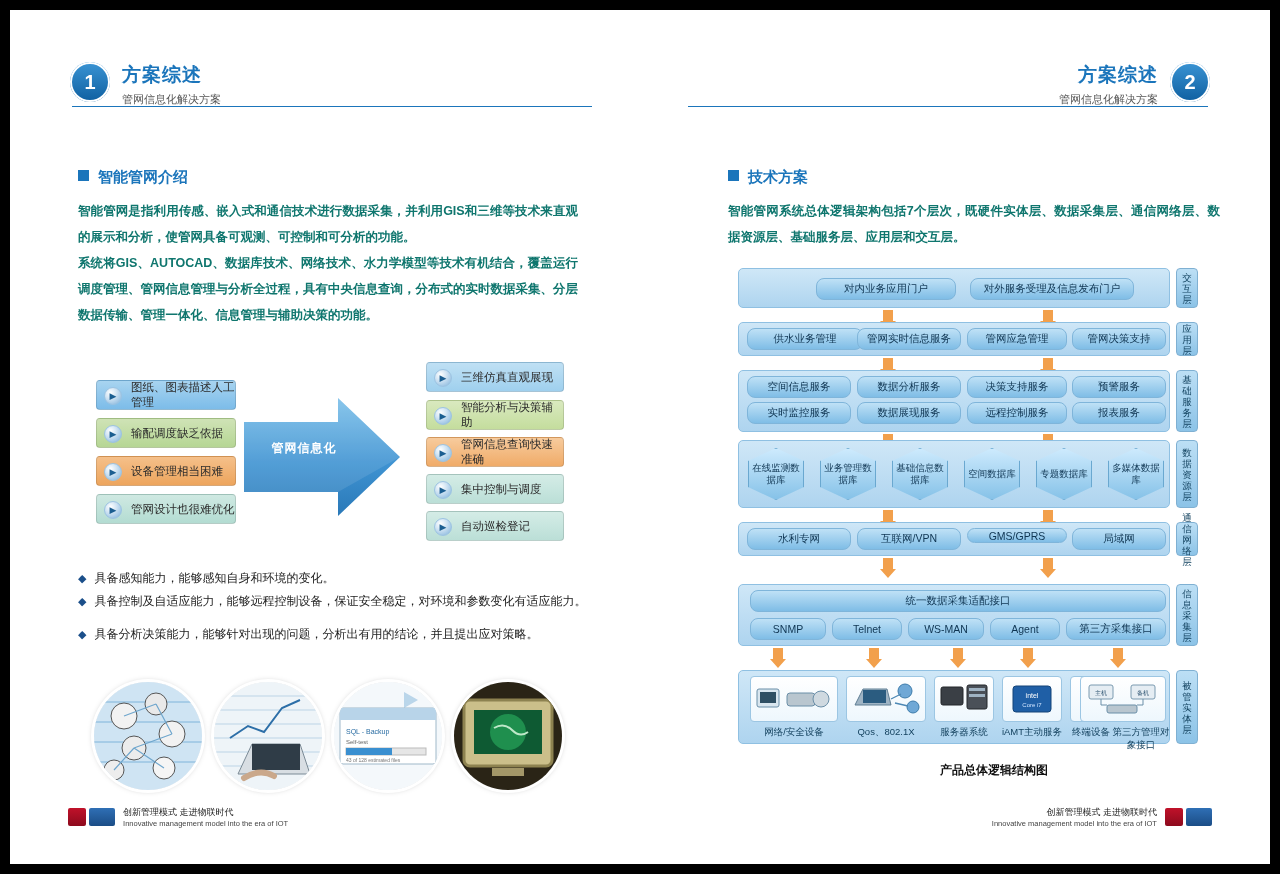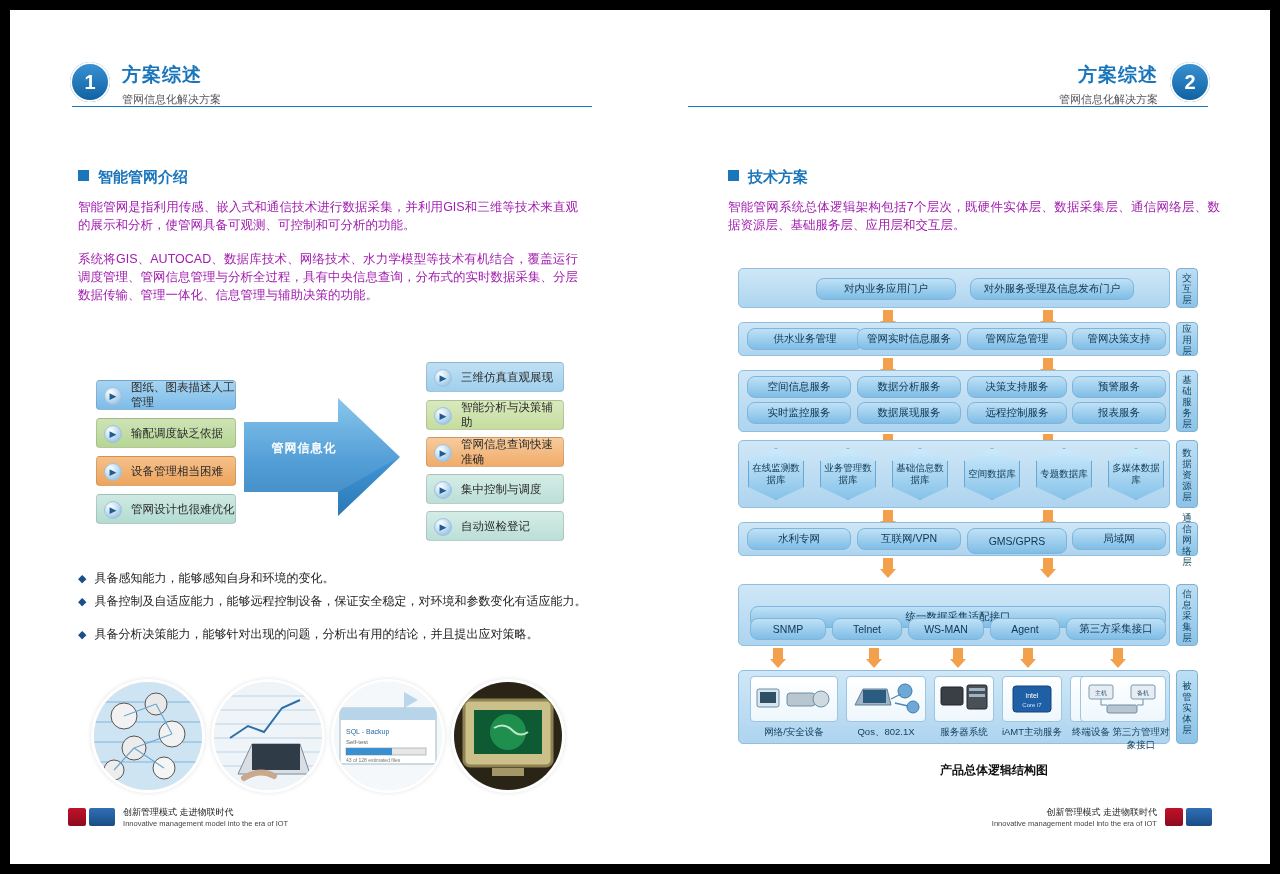--- a/index.html
+++ b/index.html
@@ -28,21 +28,21 @@
   .hdr-sub { font-size:11px; color:#555; margin-top:4px; }
   .hdr-left .hdr-title, .hdr-left .hdr-sub { margin-left:52px; }
   .hdr-right .hdr-title, .hdr-right .hdr-sub { margin-right:52px; }
   .hdr-rule { position:absolute; height:1px; background:#1b75bb; top:96px; }
   .rule-left { left:62px; width:520px; }
   .rule-right { right:62px; width:520px; }
 
   
   .sec-title { position:absolute; font-size:15px; font-weight:bold; color:#1b75bb; }
   .sec-title .sq { display:inline-block; width:11px; height:11px; background:#1b75bb; margin-right:9px; vertical-align:1px;}
-  .body-text { position:absolute; font-size:12.5px; line-height:18px; color:#a21caf; text-align:justify; }
+  .body-text { position:absolute; font-size:12.5px; line-height:26px; color:#0f766e; text-align:justify;font-weight:bold; }
 
   
   .pill {
     position:absolute; height:30px; border-radius:4px; display:flex; align-items:center;
     font-size:11.5px; color:#2b2b2b; padding-left:34px; border:1px solid rgba(0,0,0,.12);
   }
   .pill .dot {
     position:absolute; left:7px; top:6px; width:18px; height:18px; border-radius:50%;
     background:radial-gradient(circle at 35% 30%, #ffffff 0%, #cfe3f3 40%, #7fb2db 100%);
     border:1px solid #9cc3e2; display:flex; align-items:center; justify-content:center;
@@ -304,33 +304,33 @@
   <svg class="down-arrow" style="left:870px; top:500px;" viewBox="0 0 16 20">
         <path d="M3,0 H13 V11 H16 L8,20 L0,11 H3 Z" fill="#f2a04c"></path>
       </svg>
   <svg class="down-arrow" style="left:1030px; top:500px;" viewBox="0 0 16 20">
         <path d="M3,0 H13 V11 H16 L8,20 L0,11 H3 Z" fill="#f2a04c"></path>
       </svg>
 
   <div class="band" style="left:728px; top:512px; width:432px; height:34px;"></div>
   <div class="cell dark" style="left:737px; top:518px; width:104px; height:22px;">水利专网</div>
   <div class="cell dark" style="left:847px; top:518px; width:104px; height:22px;">互联网/VPN</div>
-  <div class="cell dark" style="left:957px; top:518px; width:100px; height:26px;">GMS/GPRS</div>
+  <div class="cell dark" style="left:957px; top:518px; width:100px; height:15px;">GMS/GPRS</div>
   <div class="cell dark" style="left:1062px; top:518px; width:94px; height:22px;">局域网</div>
   <div class="sidelab" style="left:1166px; top:512px; height:34px;">通信网络层</div>
 
   <svg class="down-arrow" style="left:870px; top:548px;" viewBox="0 0 16 20">
         <path d="M3,0 H13 V11 H16 L8,20 L0,11 H3 Z" fill="#f2a04c"></path>
       </svg>
   <svg class="down-arrow" style="left:1030px; top:548px;" viewBox="0 0 16 20">
         <path d="M3,0 H13 V11 H16 L8,20 L0,11 H3 Z" fill="#f2a04c"></path>
       </svg>
 
   <div class="band" style="left:728px; top:574px; width:432px; height:62px;"></div>
-  <div class="cell dark" style="left:740px; top:596px; width:416px; height:22px;">统一数据采集适配接口</div>
+  <div class="cell dark" style="left:740px; top:580px; width:416px; height:22px;">统一数据采集适配接口</div>
   <div class="cell dark" style="left:740px; top:608px; width:76px; height:22px;">SNMP</div>
   <div class="cell dark" style="left:822px; top:608px; width:70px; height:22px;">Telnet</div>
   <div class="cell dark" style="left:898px; top:608px; width:76px; height:22px;">WS-MAN</div>
   <div class="cell dark" style="left:980px; top:608px; width:70px; height:22px;">Agent</div>
   <div class="cell dark" style="left:1056px; top:608px; width:100px; height:22px;">第三方采集接口</div>
   <div class="sidelab" style="left:1166px; top:574px; height:62px;">信息采集层</div>
 
   <svg class="down-arrow" style="left:760px; top:638px;" viewBox="0 0 16 20">
         <path d="M3,0 H13 V11 H16 L8,20 L0,11 H3 Z" fill="#f2a04c"></path>
       </svg>

